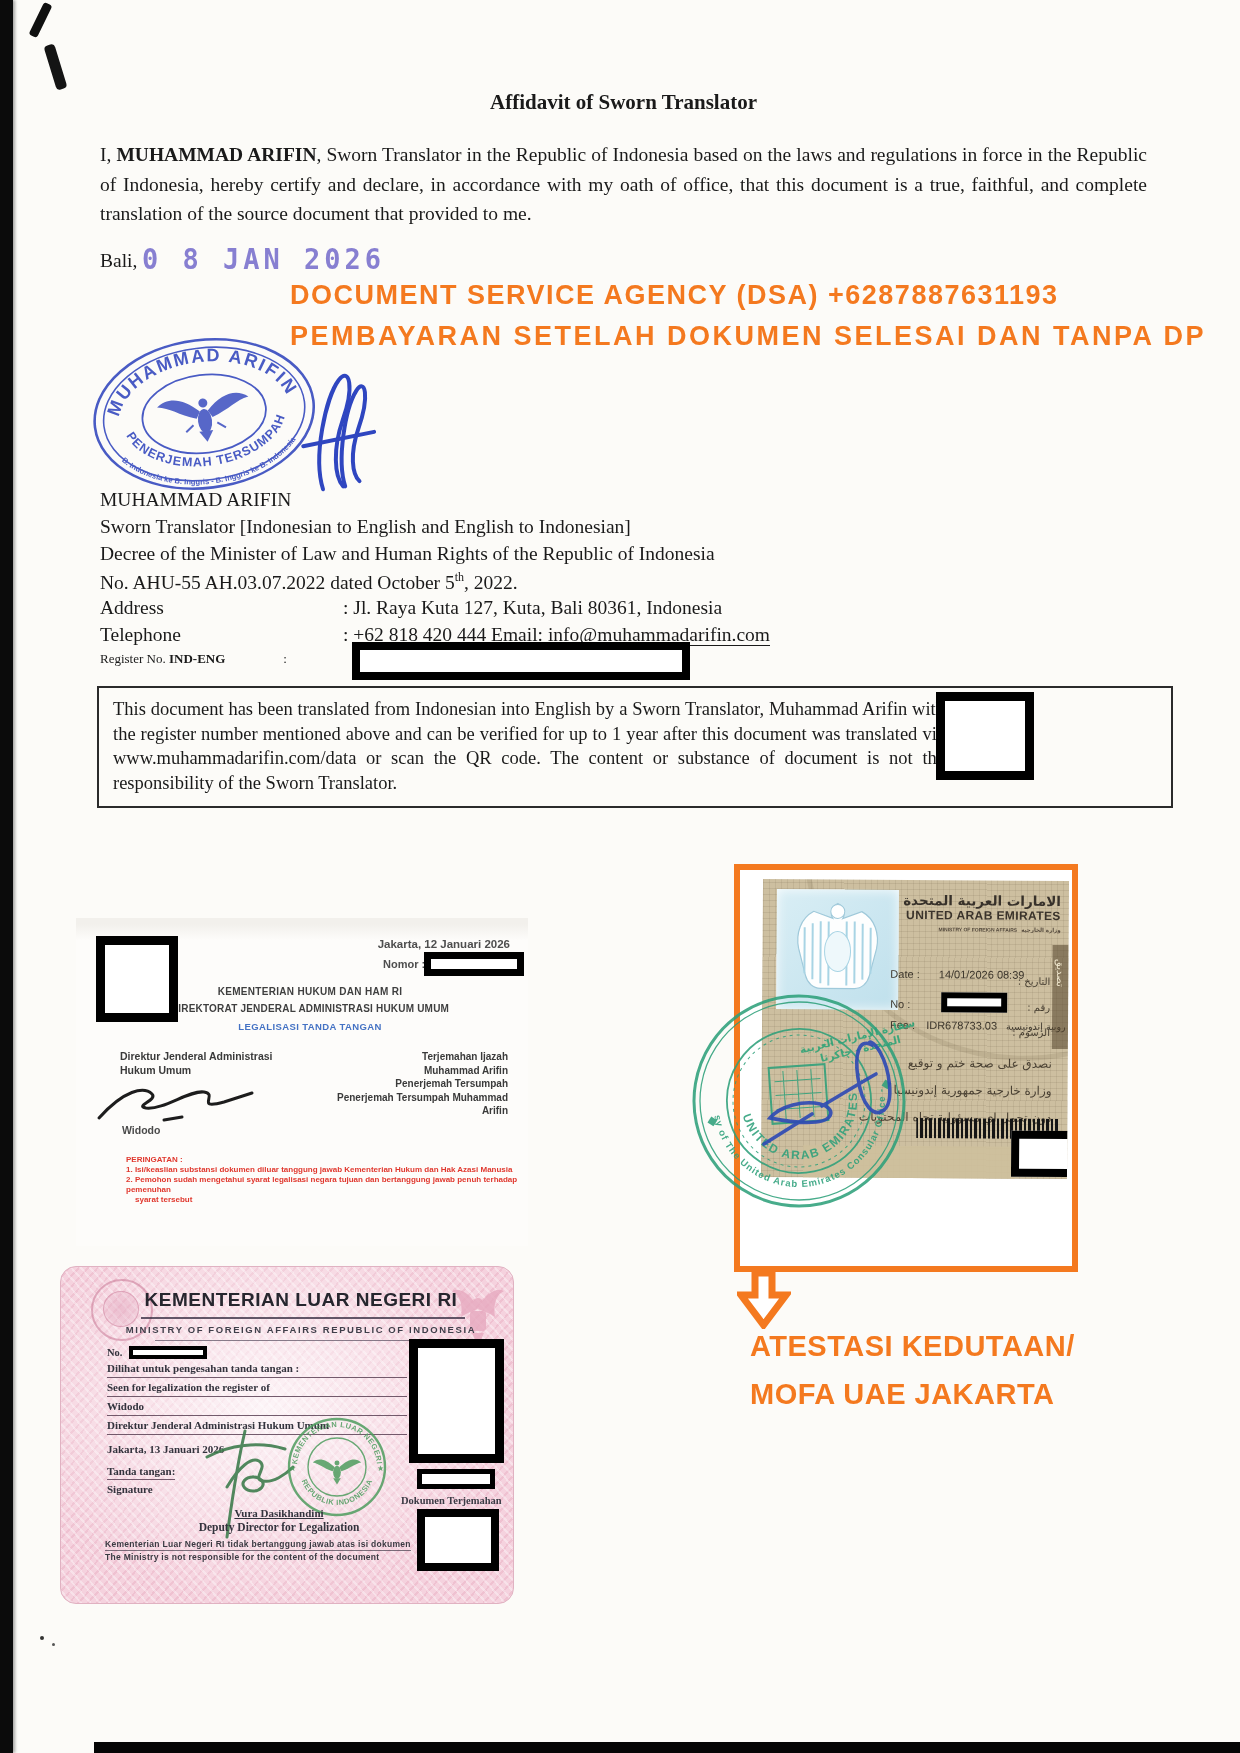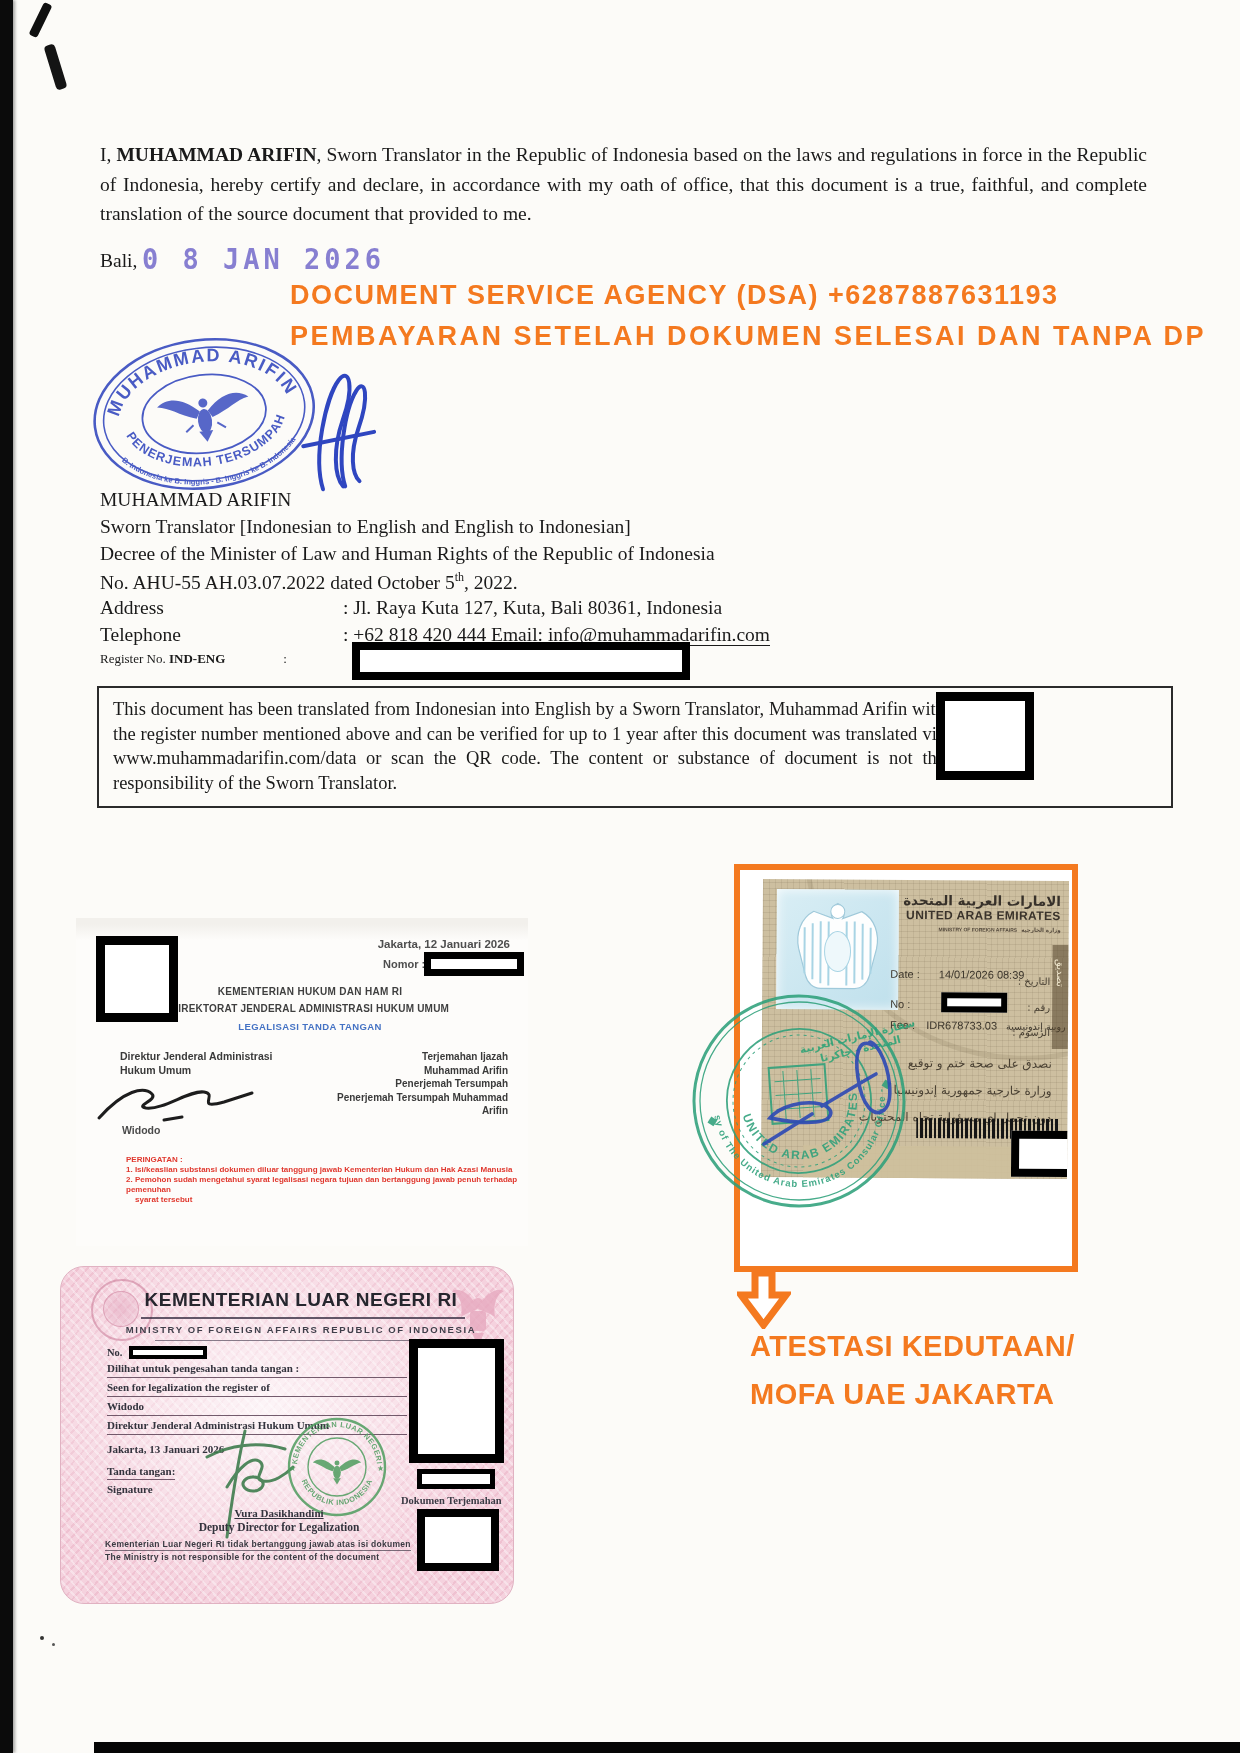--- a/index.html
+++ b/index.html
@@ -16,21 +16,21 @@
   .u{border-bottom:1.5px solid #1a1a1a;}
   .formline{border-bottom:1px solid rgba(90,65,85,.85);padding-bottom:3px;}
   #uae-sticker{overflow:hidden;}
   .barcode{background:repeating-linear-gradient(90deg,#151515 0 2px,transparent 2px 4px,#151515 4px 7px,transparent 7px 9px);}
   .pinkcard{
     background-color:#f5d2de;
     background-image:
       radial-gradient(ellipse at 45% 42%, rgba(255,255,255,.78), rgba(255,255,255,0) 72%),
       repeating-linear-gradient(48deg, rgba(255,255,255,.35) 0 2px, rgba(0,0,0,0) 2px 7px),
       repeating-linear-gradient(-48deg, rgba(226,154,178,.30) 0 2px, rgba(0,0,0,0) 2px 7px);
-    border:1px solid #e0b2c2;border-radius:24px;
+    border:1px solid #e0b2c2;border-radius:16px;
   }
   .beige{
     background-color:#cdbfa0;
     background-image:
       repeating-linear-gradient(0deg, rgba(110,95,70,.14) 0 1px, rgba(0,0,0,0) 1px 6px),
       repeating-linear-gradient(90deg, rgba(110,95,70,.12) 0 1px, rgba(0,0,0,0) 1px 6px);
   }
   .ahu-bg{background:linear-gradient(180deg,#f2f0ec 0 6px, #fdfcfa 22px);}
 </style>
 </head>
@@ -38,20 +38,21 @@
 
 <div id="page">
 
   <div class="abs" style="left:0;top:0;width:13px;height:1753px;background:#0b0b0b;box-shadow:2px 0 3px rgba(0,0,0,.35);"></div>
   <div class="abs" style="left:36px;top:2px;width:9px;height:36px;background:#101010;border-radius:3px;transform:rotate(26deg);"></div>
   <div class="abs" style="left:50px;top:44px;width:11px;height:46px;background:#141414;border-radius:4px;transform:rotate(-17deg);"></div>
   <div class="abs" style="left:94px;top:1742px;width:1146px;height:11px;background:#050505;"></div>
   <div class="abs" style="left:40px;top:1636px;width:4px;height:4px;background:#333;border-radius:50%;"></div>
   <div class="abs" style="left:52px;top:1643px;width:3px;height:3px;background:#555;border-radius:50%;"></div>
 
+  <div class="abs serif" style="left:100px;top:90px;width:1047px;text-align:center;font-size:21px;font-weight:bold;">Affidavit of Sworn Translator</div>
 
   <div class="abs serif just" style="left:100px;top:140px;width:1047px;font-size:19.5px;line-height:29.5px;">
     <span>I, </span><span style="font-weight:bold">MUHAMMAD ARIFIN</span><span>, Sworn Translator in the Republic of Indonesia based on the laws and regulations in force in the Republic of Indonesia, hereby certify and declare, in accordance with my oath of office, that this document is a true, faithful, and complete translation of the source document that provided to me.</span>
   </div>
 
   <div class="abs serif" style="left:100px;top:250px;font-size:19.5px;">Bali,</div>
 
   <div class="abs mono" style="left:142px;top:243px;font-size:27px;font-weight:bold;letter-spacing:4px;color:rgba(125,116,205,.92);transform:scaleY(1.08);">0 8 JAN 2026</div>
 
   <div class="abs sans orange" style="left:290px;top:280px;font-size:27px;font-weight:bold;letter-spacing:1.5px;">DOCUMENT SERVICE AGENCY (DSA) +6287887631193</div>

